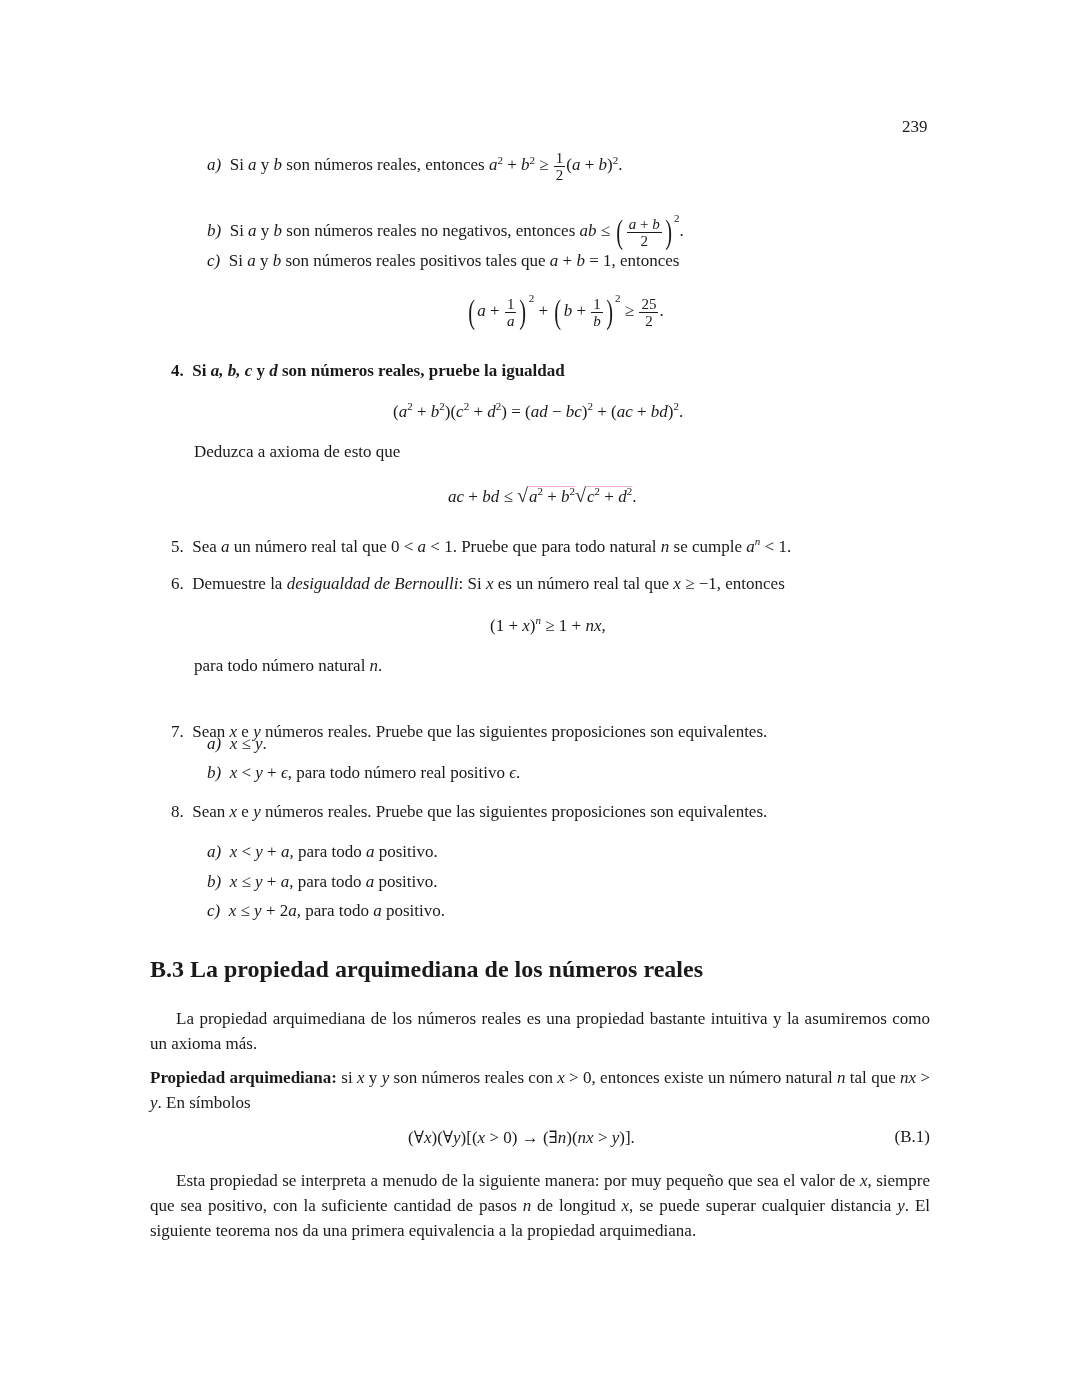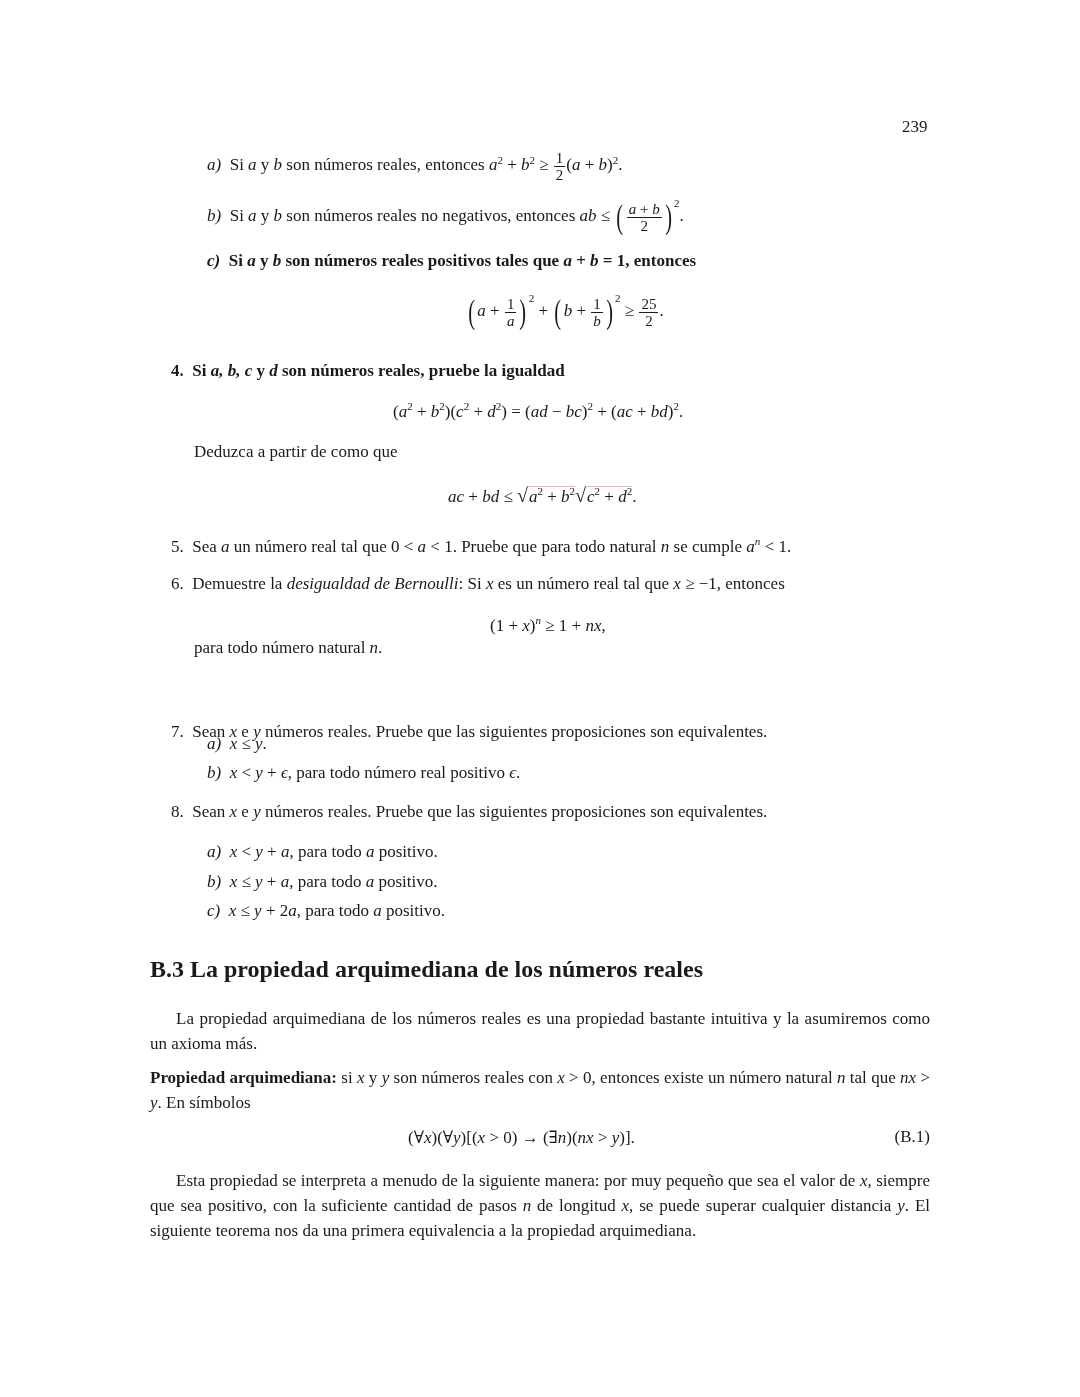--- a/index.html
+++ b/index.html
@@ -24,52 +24,52 @@
   .eqnum { right: 150px; }
 </style>
 </head>
 <body>
 
 <div class="abs page-num">239</div>
 
 <div class="abs" style="left:207px; top:150px;">
   <span class="lbl">a)</span>&nbsp; Si <i>a</i> y <i>b</i> son números reales, entonces <i>a</i><sup>2</sup> + <i>b</i><sup>2</sup> ≥ <span class="frac"><span class="num">1</span><span class="den">2</span></span>(<i>a</i> + <i>b</i>)<sup>2</sup>.
 </div>
-<div class="abs" style="left:207px; top:197px;">
+<div class="abs" style="left:207px; top:212px;">
   <span class="lbl">b)</span>&nbsp; Si <i>a</i> y <i>b</i> son números reales no negativos, entonces <i>ab</i> ≤ <span class="bigp">(</span><span class="frac"><span class="num"><i>a</i> + <i>b</i></span><span class="den">2</span></span><span class="bigp">)</span><sup style="vertical-align: 14px;">2</sup>.
 </div>
-<div class="abs" style="left:207px; top:251px;font-weight:bold;">
+<div class="abs" style="left:207px; top:251px;">
   <span class="lbl">c)</span>&nbsp; Si <i>a</i> y <i>b</i> son números reales positivos tales que <i>a</i> + <i>b</i> = 1, entonces
 </div>
 <div class="abs" style="left:466px; top:292px;">
   <span class="bigp">(</span><i>a</i> + <span class="frac"><span class="num">1</span><span class="den"><i>a</i></span></span><span class="bigp">)</span><sup style="vertical-align:14px;">2</sup> + <span class="bigp">(</span><i>b</i> + <span class="frac"><span class="num">1</span><span class="den"><i>b</i></span></span><span class="bigp">)</span><sup style="vertical-align:14px;">2</sup> ≥ <span class="frac"><span class="num">25</span><span class="den">2</span></span>.
 </div>
 
 <div class="abs" style="left:171px; top:361px;font-weight:bold;">
   <span>4.</span>&nbsp; Si <i>a, b, c</i> y <i>d</i> son números reales, pruebe la igualdad
 </div>
 <div class="abs" style="left:393px; top:400px;">
   (<i>a</i><sup>2</sup> + <i>b</i><sup>2</sup>)(<i>c</i><sup>2</sup> + <i>d</i><sup>2</sup>) = (<i>ad</i> − <i>bc</i>)<sup>2</sup> + (<i>ac</i> + <i>bd</i>)<sup>2</sup>.
 </div>
-<div class="abs" style="left:194px; top:442px;">Deduzca a partir de como que</div>
+<div class="abs" style="left:194px; top:442px;">Deduzca a axioma de esto que</div>
 <div class="abs" style="left:448px; top:484px;">
   <i>ac</i> + <i>bd</i> ≤ <span class="rad">√</span><span class="sqrt"><i>a</i><sup>2</sup> + <i>b</i><sup>2</sup></span><span class="rad">√</span><span class="sqrt"><i>c</i><sup>2</sup> + <i>d</i><sup>2</sup></span>.
 </div>
 
 <div class="abs" style="left:171px; top:535px;">
   5.&nbsp; Sea <i>a</i> un número real tal que 0 &lt; <i>a</i> &lt; 1. Pruebe que para todo natural <i>n</i> se cumple <i>a</i><sup><i>n</i></sup> &lt; 1.
 </div>
 
 <div class="abs" style="left:171px; top:574px;">
   6.&nbsp; <span>Demuestre la</span> <i>desigualdad de Bernoulli</i>: Si <i>x</i> es un número real tal que <i>x</i> ≥ −1, entonces
 </div>
 <div class="abs" style="left:490px; top:614px;">
   (1 + <i>x</i>)<sup><i>n</i></sup> ≥ 1 + <i>nx</i>,
 </div>
-<div class="abs" style="left:194px; top:638px;">
+<div class="abs" style="left:194px; top:656px;">
   para todo número natural <i>n</i>.
 </div>
 
 <div class="abs" style="left:171px; top:694px;margin-top:28px;">
   7.&nbsp; Sean <i>x</i> e <i>y</i> números reales. Pruebe que las siguientes proposiciones son equivalentes.
 </div>
 <div class="abs" style="left:207px; top:734px;">
   <span class="lbl">a)</span>&nbsp; <i>x</i> ≤ <i>y</i>.
 </div>
 <div class="abs" style="left:207px; top:763px;">

